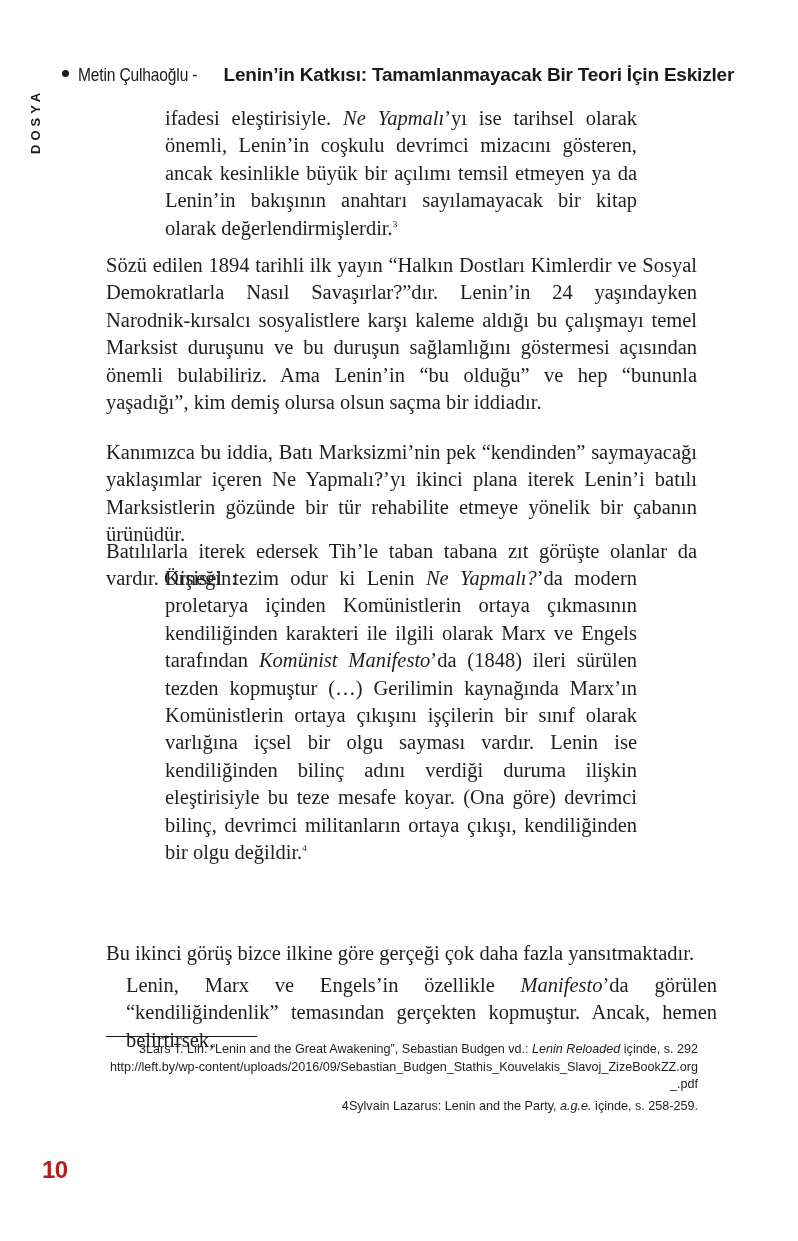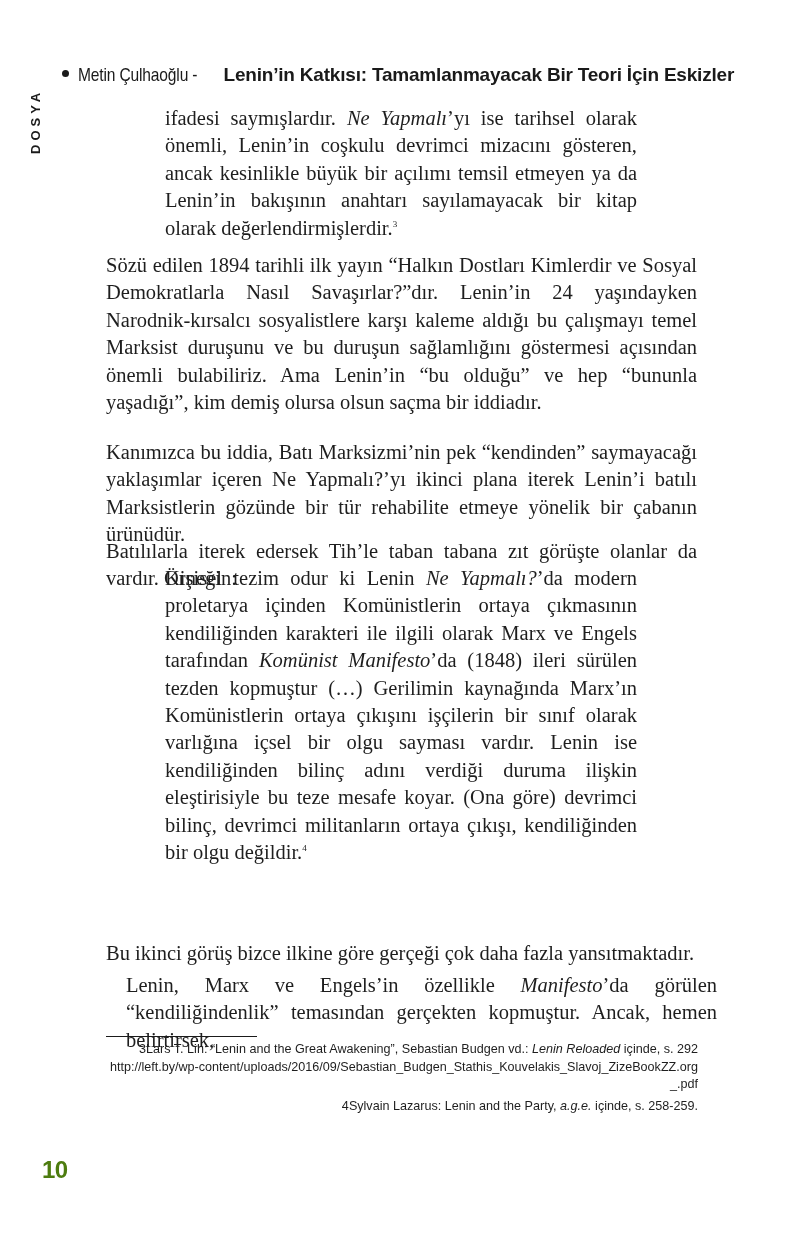--- a/index.html
+++ b/index.html
@@ -10,33 +10,33 @@
   .header .title { font-weight: bold; display: inline-block; }
   .side-label { position: absolute; left: 28px; top: 154px; transform: rotate(-90deg); transform-origin: left top; font-family: "Liberation Sans", sans-serif; font-weight: bold; font-size: 13px; letter-spacing: 4px; color: #1a1a1a; }
   .body-text { font-family: "Liberation Serif", serif; font-size: 20.5px; line-height: 27.4px; text-align: justify; color: #1e1e1e; }
   .para { position: absolute; left: 106px; width: 591px; margin: 0; }
   .quote { position: absolute; left: 165px; width: 472px; margin: 0; }
   .sup { font-size: 9px; vertical-align: super; line-height: 0; }
   .footnote-rule { position: absolute; left: 106px; top: 1036px; width: 151px; height: 1px; background: #1a1a1a; }
   .footnotes { position: absolute; left: 106px; top: 1041px; width: 592px; font-family: "Liberation Sans", sans-serif; font-size: 12.6px; line-height: 17.5px; color: #1e1e1e; text-align: right; }
   .fn { margin: 0 0 4px 0; }
   .fn .num { display: inline-block; width: 20px; }
-  .page-num { position: absolute; left: 42px; top: 1156px; font-family: "Liberation Sans", sans-serif; font-weight: bold; font-size: 24px; color: #4d7c0f; letter-spacing: -0.5px; }
+  .page-num { position: absolute; left: 42px; top: 1156px; font-family: "Liberation Sans", sans-serif; font-weight: bold; font-size: 24px; color: #b91c1c; letter-spacing: -0.5px; }
 </style>
 </head>
 <body>
 
 <div class="header">
   <span class="bullet"></span><span class="author">Metin Çulhaoğlu - </span><span class="title">Lenin’in Katkısı: Tamamlanmayacak Bir Teori İçin Eskizler</span>
 </div>
 
 <div class="side-label">DOSYA</div>
 
 <p class="quote body-text" style="top:105px;">
-  <span>ifadesi saymışlardır. </span><i>Ne Yapmalı</i><span>’yı ise tarihsel olarak önemli, Lenin’in coşkulu devrimci mizacını gösteren, ancak kesinlikle büyük bir açılımı temsil etmeyen ya da Lenin’in bakışının anahtarı sayılamayacak bir kitap olarak değerlendirmişlerdir.</span><span class="sup">3</span>
+  <span>ifadesi eleştirisiyle. </span><i>Ne Yapmalı</i><span>’yı ise tarihsel olarak önemli, Lenin’in coşkulu devrimci mizacını gösteren, ancak kesinlikle büyük bir açılımı temsil etmeyen ya da Lenin’in bakışının anahtarı sayılamayacak bir kitap olarak değerlendirmişlerdir.</span><span class="sup">3</span>
 </p>
 
 <p class="para body-text" style="top:252px;">Sözü edilen 1894 tarihli ilk yayın “Halkın Dostları Kimlerdir ve Sosyal Demokratlarla Nasıl Savaşırlar?”dır. Lenin’in 24 yaşındayken Narodnik-kırsalcı sosyalistlere karşı kaleme aldığı bu çalışmayı temel Marksist duruşunu ve bu duruşun sağlamlığını göstermesi açısından önemli bulabiliriz. Ama Lenin’in “bu olduğu” ve hep “bununla yaşadığı”, kim demiş olursa olsun saçma bir iddiadır.</p>
 
 <p class="para body-text" style="top:439px;">Kanımızca bu iddia, Batı Marksizmi’nin pek “kendinden” saymayacağı yaklaşımlar içeren Ne Yapmalı?’yı ikinci plana iterek Lenin’i batılı Marksistlerin gözünde bir tür rehabilite etmeye yönelik bir çabanın ürünüdür.</p>
 
 <p class="para body-text" style="top:538px;">Batılılarla iterek edersek Tih’le taban tabana zıt görüşte olanlar da vardır. Örneğin:</p>
 
 <p class="quote body-text" style="top:565px;">
   <span>Kişisel tezim odur ki Lenin </span><i>Ne Yapmalı?</i><span>’da modern proletarya içinden Komünistlerin ortaya çıkmasının kendiliğinden karakteri ile ilgili olarak Marx ve Engels tarafından </span><i>Komünist Manifesto</i><span>’da (1848) ileri sürülen tezden kopmuştur (…) Gerilimin kaynağında Marx’ın Komünistlerin ortaya çıkışını işçilerin bir sınıf olarak varlığına içsel bir olgu sayması vardır. Lenin ise kendiliğinden bilinç adını verdiği duruma ilişkin eleştirisiyle bu teze mesafe koyar. (Ona göre) devrimci bilinç, devrimci militanların ortaya çıkışı, kendiliğinden bir olgu değildir.</span><span class="sup">4</span>

